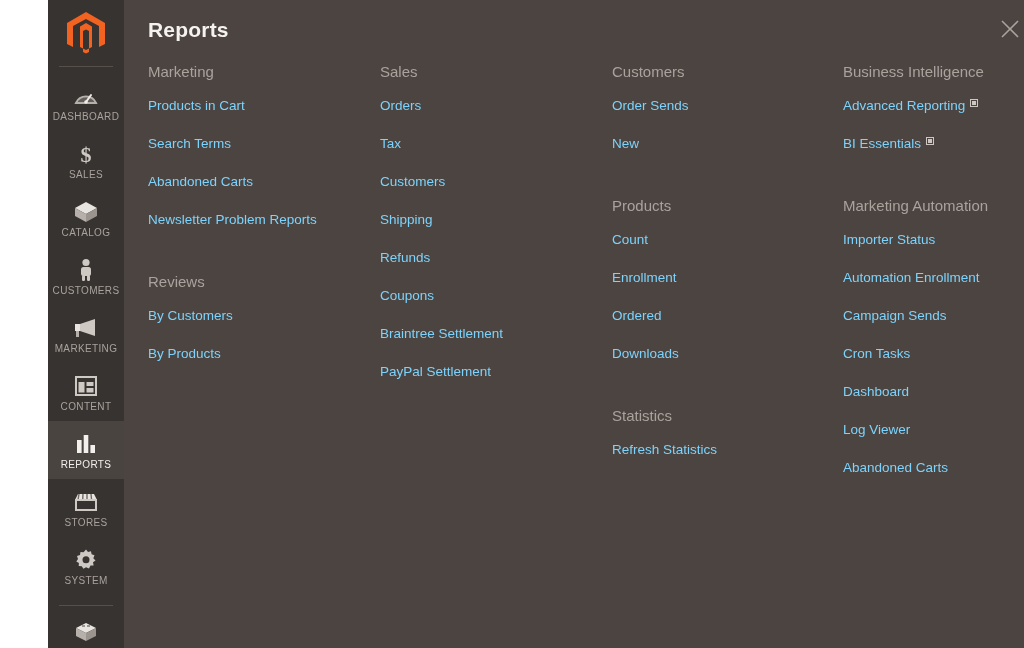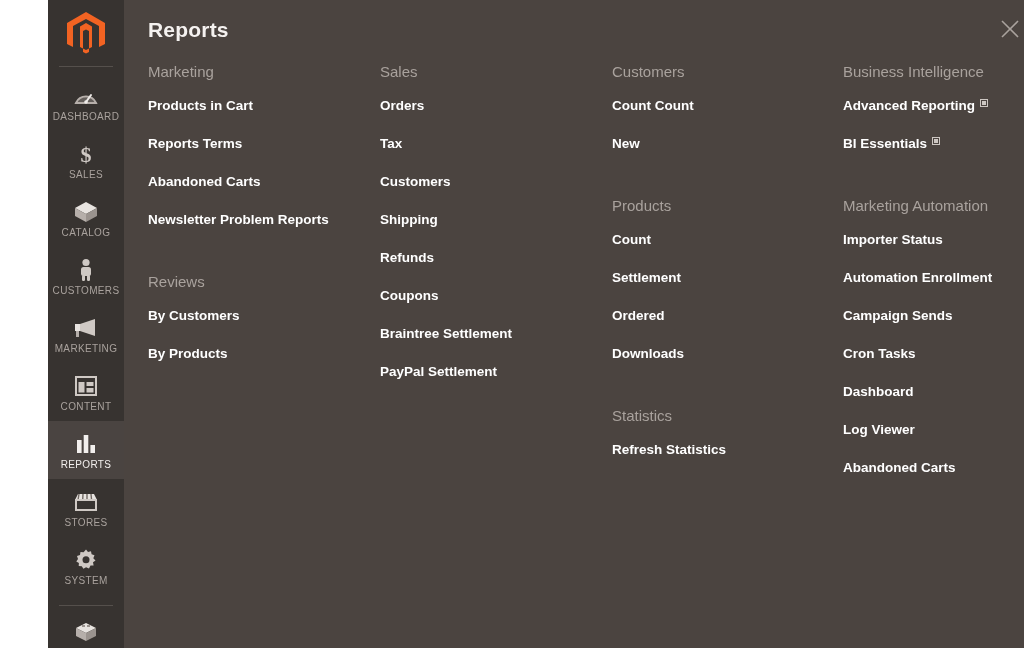--- a/index.html
+++ b/index.html
@@ -152,28 +152,27 @@
     color: #a9a29d;
     font-size: 15px;
     line-height: 18px;
     margin-top: 0;
     margin-bottom: 17px;
   }
   .group { margin-bottom: 0; }
   .group + .group { margin-top: 45px; }
   .group-item {
     display: block;
-    color: #ffffff;
+    color: #7dd3fc;
     font-size: 13.5px;
     line-height: 16px;
     margin-bottom: 22px;
     text-decoration: none;
     cursor: pointer;
     white-space: nowrap;
-    font-weight: bold;
   }
   .group-item:last-child { margin-bottom: 0; }
   .ext-icon {
     display: inline-block;
     position: relative;
     top: -3px;
     margin-left: 5px;
     width: 8px; height: 8px;
     border: 1px solid #cdc7c2;
   }
@@ -214,21 +213,21 @@
         </svg>
       </div>
     </div>
 
     <div class="columns">
 
       <div class="col col-1">
         <div class="group">
           <div class="group-title">Marketing</div>
           <a class="group-item">Products in Cart</a>
-          <a class="group-item">Reports Terms</a>
+          <a class="group-item">Search Terms</a>
           <a class="group-item">Abandoned Carts</a>
           <a class="group-item">Newsletter Problem Reports</a>
         </div>
         <div class="group">
           <div class="group-title">Reviews</div>
           <a class="group-item">By Customers</a>
           <a class="group-item">By Products</a>
         </div>
       </div>
 
@@ -242,27 +241,27 @@
           <a class="group-item">Refunds</a>
           <a class="group-item">Coupons</a>
           <a class="group-item">Braintree Settlement</a>
           <a class="group-item">PayPal Settlement</a>
         </div>
       </div>
 
       <div class="col col-3">
         <div class="group">
           <div class="group-title">Customers</div>
-          <a class="group-item">Count Count</a>
+          <a class="group-item">Order Sends</a>
           <a class="group-item">New</a>
         </div>
         <div class="group">
           <div class="group-title">Products</div>
           <a class="group-item">Count</a>
-          <a class="group-item">Settlement</a>
+          <a class="group-item">Enrollment</a>
           <a class="group-item">Ordered</a>
           <a class="group-item">Downloads</a>
         </div>
         <div class="group">
           <div class="group-title">Statistics</div>
           <a class="group-item">Refresh Statistics</a>
         </div>
       </div>
 
       <div class="col col-4">

